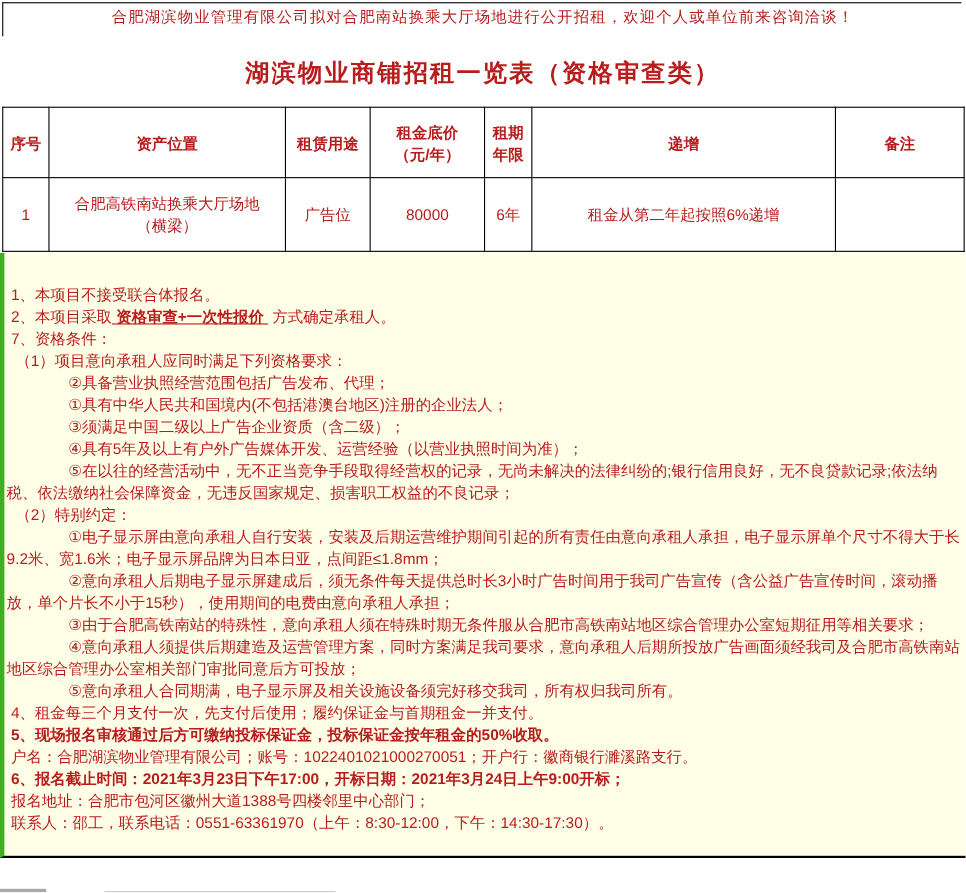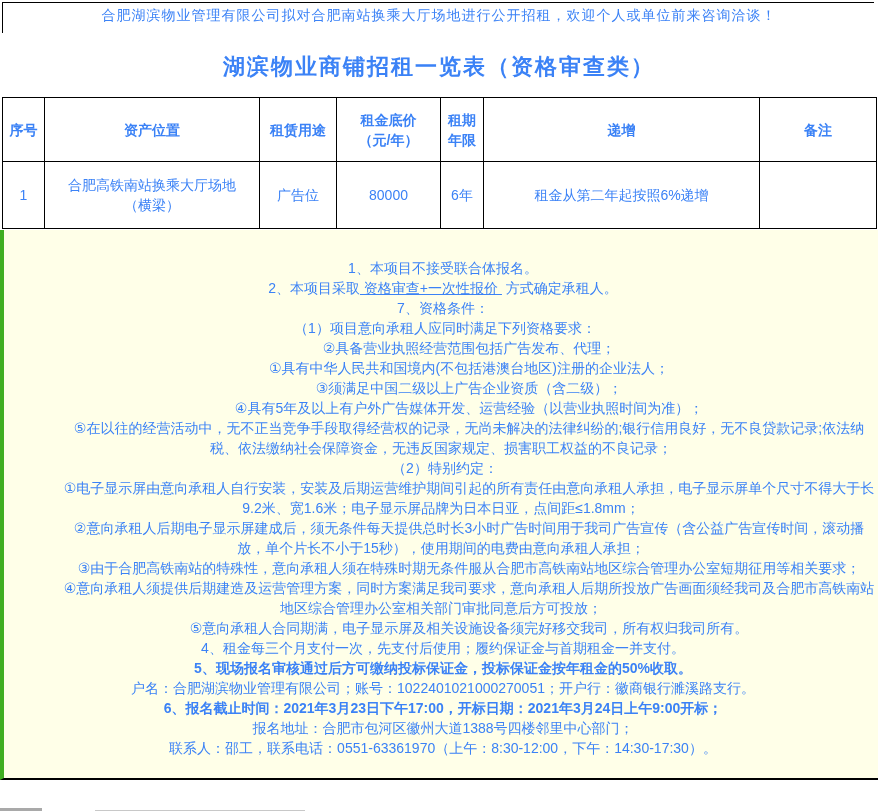--- a/index.html
+++ b/index.html
@@ -1,44 +1,44 @@
 <!DOCTYPE html>
 <html><head>
 <meta charset="utf-8">
 <style>
   html,body{margin:0;padding:0;background:#fff;}
   #canvas{
     position:relative;width:878px;height:812px;background:#fff;overflow:hidden;
-    font-family:"Liberation Sans","DejaVu Sans",sans-serif;color:#3b82f6;
+    font-family:"Liberation Sans","DejaVu Sans",sans-serif;color:#b91c1c;
   }
   
   .top-border{position:absolute;left:2px;top:2px;width:872px;height:1px;background:#000;}
   .left-border-short{position:absolute;left:2px;top:2px;width:1px;height:31px;background:#000;}
   .banner{position:absolute;left:0;top:7px;width:100%;text-align:center;font-size:14px;letter-spacing:1px;}
   .doc-title{position:absolute;left:0;top:52px;width:100%;text-align:center;font-size:22px;font-weight:bold;letter-spacing:2px;}
   
   table.listing{position:absolute;left:2px;top:97px;border-collapse:collapse;table-layout:fixed;padding-left:24px;}
   table.listing th,table.listing td{
     border:1px solid #000;text-align:center;vertical-align:middle;
     font-size:14px;padding:0 2px;white-space:pre-line;line-height:20px;
   }
   table.listing th{font-weight:bold;}
   tr.hdr{height:64px;} tr.data{height:67px;}
   
   .notes{
     position:absolute;left:0;top:230px;width:878px;height:550px;box-sizing:border-box;
     background:#FFFFE8;border-left:4px solid #3FAE21;border-bottom:2px solid #000;
-    padding:28px 2px 0 2px;font-size:14px;line-height:20px;text-align:center;
+    padding:28px 2px 0 2px;font-size:14px;line-height:20px;
   }
   .notes p{margin:0;}
   .li-main{padding-left:4px;}
   .li-paren{padding-left:8px;}
   .li-circ{text-indent:56px;}
   .bold{font-weight:bold;}
-  .em-underline{font-weight:normal;text-decoration:underline;white-space:pre;}
+  .em-underline{font-weight:bold;text-decoration:underline;white-space:pre;}
   
   .gray-bar-1{position:absolute;left:0;top:808px;width:42px;height:3px;background:#a9a9a9;}
   .gray-bar-2{position:absolute;left:95px;top:810px;width:210px;height:1px;background:#c8c8c8;}
 </style>
 </head>
 <body>
 
 <div id="canvas">
 
   <div class="top-border"></div>

